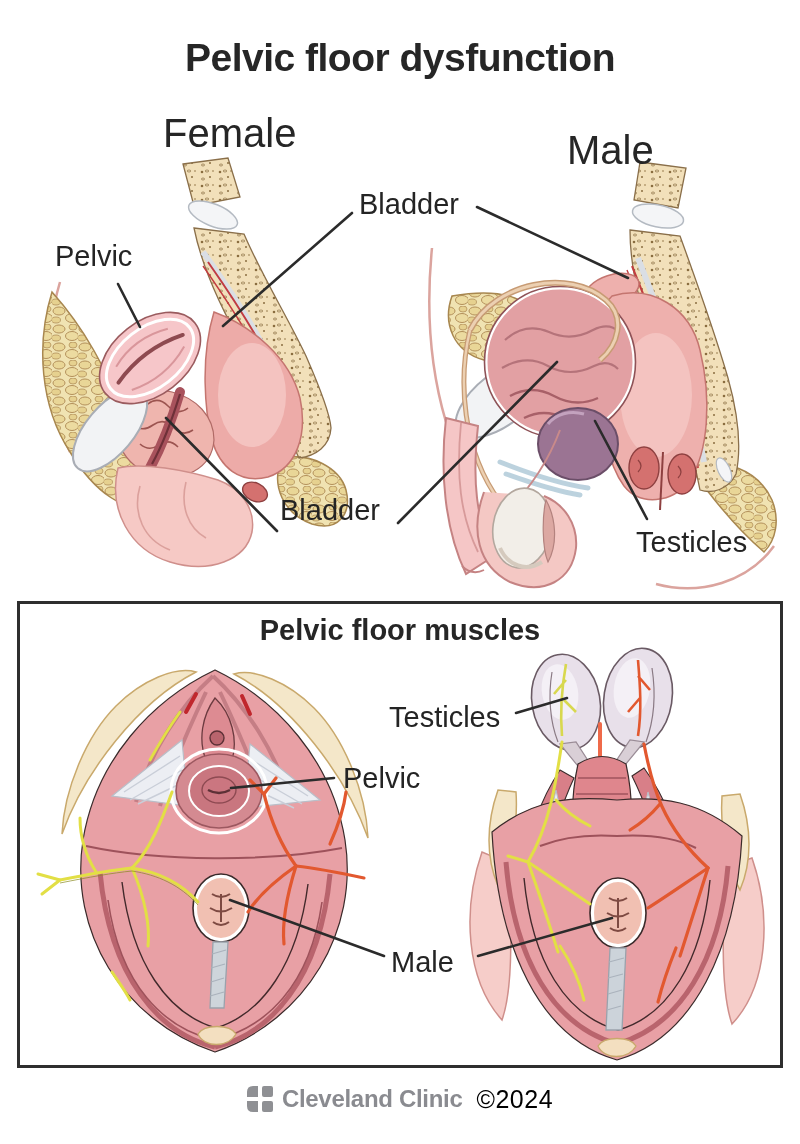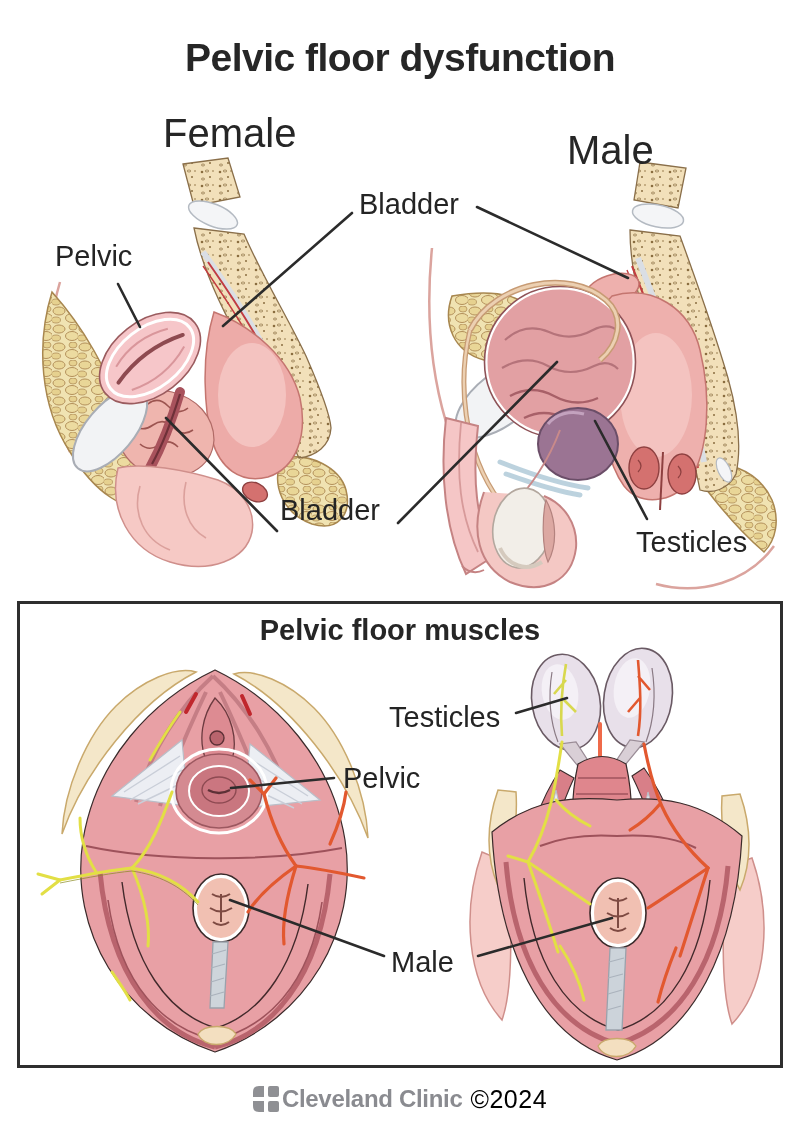--- a/index.html
+++ b/index.html
@@ -21,21 +21,21 @@
     position:absolute;left:17px;top:601px;width:766px;height:467px;
     border:3px solid #2e2e2e;box-sizing:border-box;background:transparent;
   }
   .muscle-box-title{
     position:absolute;left:17px;top:614px;width:766px;text-align:center;
     font-size:29px;font-weight:bold;color:#262626;
   }
   .art{position:absolute;left:0;top:0;}
   .footer{
     position:absolute;left:0;top:1082px;width:800px;height:34px;
-    display:flex;align-items:center;justify-content:center;gap:3px;
+    display:flex;align-items:center;justify-content:center;gap:9px;
   }
   .brand{font-size:24px;font-weight:bold;color:#8a8b90;letter-spacing:-.3px;}
   .copyright{font-size:25px;font-weight:normal;color:#000000;letter-spacing:.5px;margin-left:5px;}
 </style>
 </head>
 <body>
 
 <div class="canvas">
 
   <svg class="art" width="800" height="1144" viewBox="0 0 800 1144">

